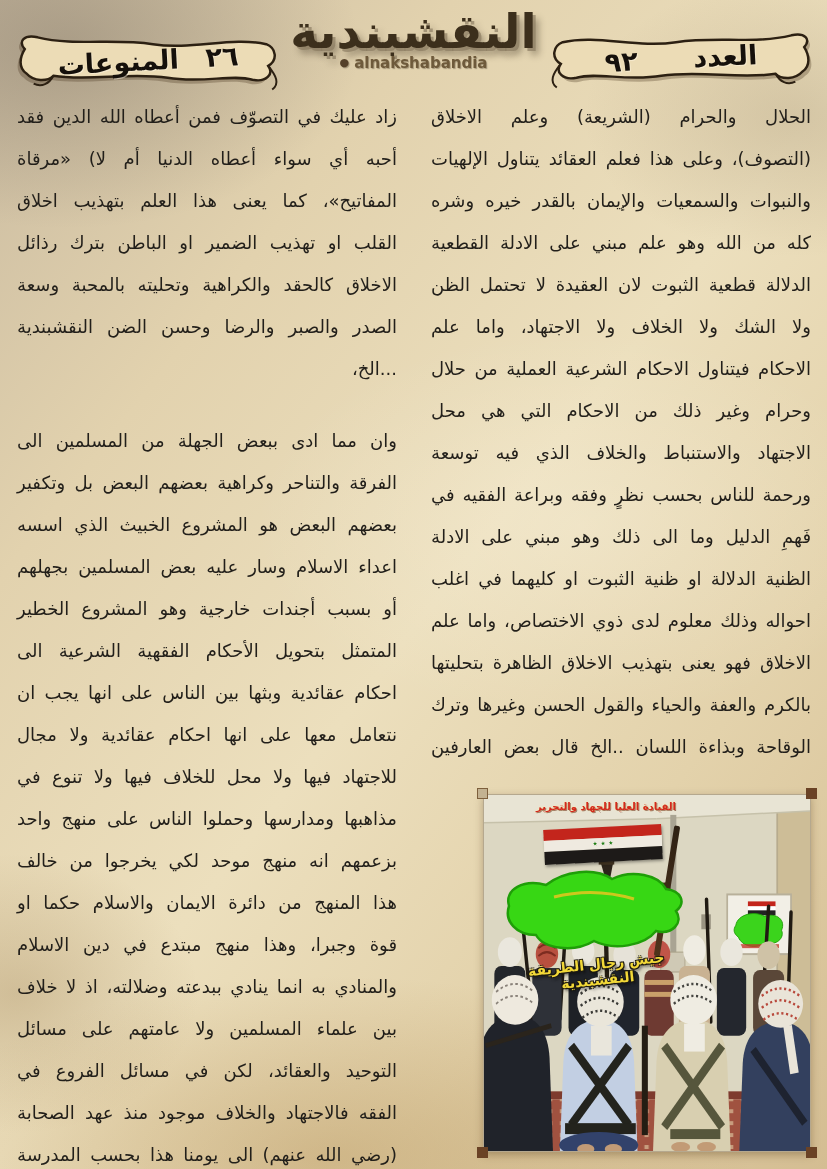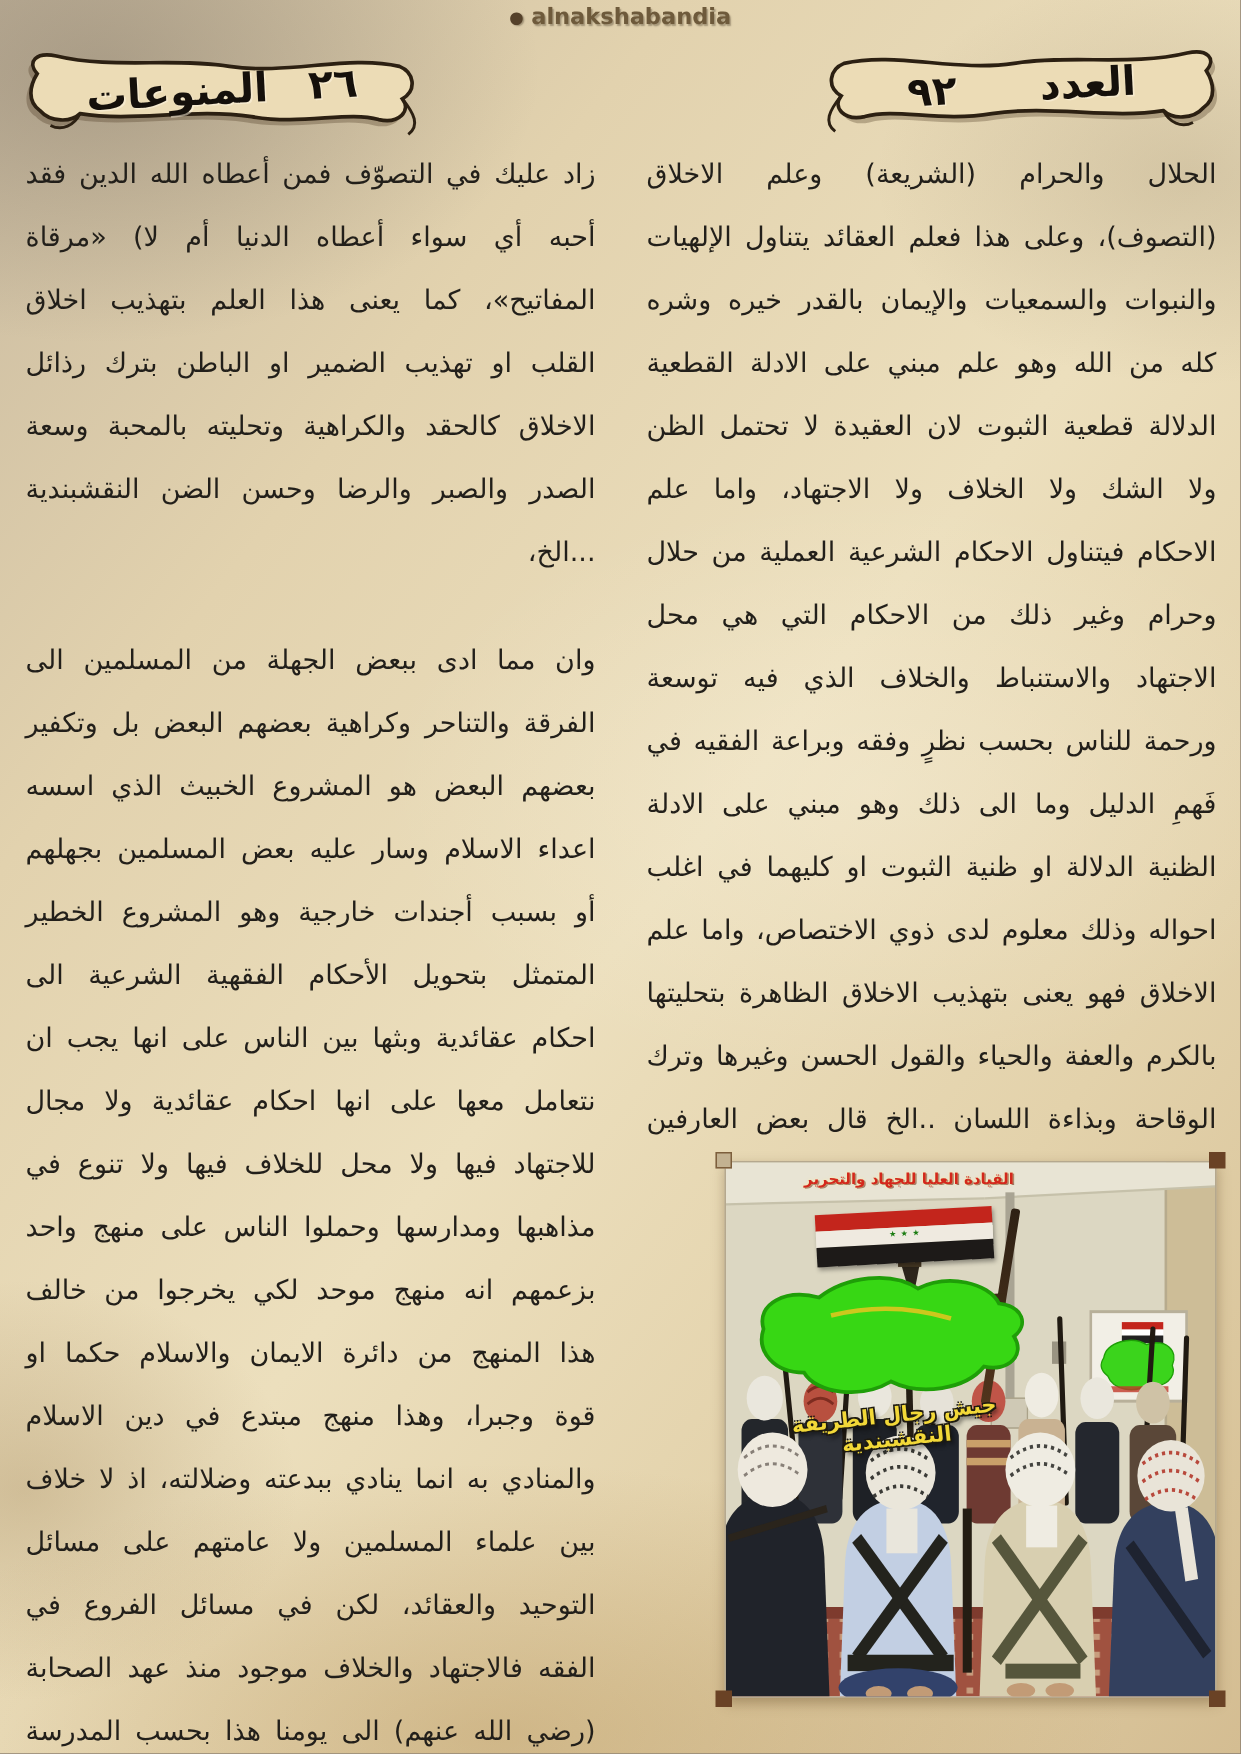--- a/index.html
+++ b/index.html
@@ -48,21 +48,21 @@
   .col { width:380px; flex:0 0 380px; }
   .para {
     direction:rtl; text-align:justify; color:#221f1a;
     font-size:18px; line-height:42px; word-spacing:2px;
   }
   .para.fill-last { text-align-last:justify; }
   .col-first .para { height:674px; overflow:hidden; }
   .col-second .para + .para { margin-top:30px; }
   
   .photo {
-    position:relative; margin-top:4px; width:328px; height:358px;
+    position:relative; margin-top:24px; width:328px; height:358px;
     border:1px solid rgba(110,80,45,0.35);
     box-shadow:0 3px 8px rgba(80,55,20,0.35);
     background:#dcd7c2;
   }
   .photo svg.scene { position:absolute; inset:0; width:100%; height:100%; }
   .corner { position:absolute; width:11px; height:11px; }
   .c-tl { left:-7px;  top:-7px;  background:#c3b291; border:1px solid #7d5f3c; }
   .c-tr { right:-7px; top:-7px;  background:#6a4225; }
   .c-bl { left:-7px;  bottom:-7px; background:#6a4225; }
   .c-br { right:-7px; bottom:-7px; background:#6a4225; }
@@ -107,20 +107,21 @@
           <path d="M236,52 C240,60 248,64 256,60" fill="none" stroke="#2c2012" stroke-width="2"></path>
         </g>
       </svg>
       <div class="ribbon-text">
         <span>٢٦</span>
         <span>المنوعات</span>
       </div>
     </div>
 
     <div class="logo">
+      <div class="logo-title">النقشبندية</div>
       <div class="logo-sub">
         <span class="dot">●</span>
         <span>alnakshabandia</span>
       </div>
     </div>
 
     <div class="ribbon ribbon-right">
       <svg viewBox="0 0 280 72">
         <g transform="translate(3,4)">
           <path d="M20,20 C55,12 95,26 135,20 C175,14 215,22 252,13 C266,10 272,17 265,25 C270,33 272,44 263,50 C256,58 242,58 236,52 C200,58 160,48 120,54 C85,60 55,50 34,56 C20,59 12,50 18,42 C8,36 10,24 20,20 Z" fill="rgba(70,50,25,0.30)"></path>

